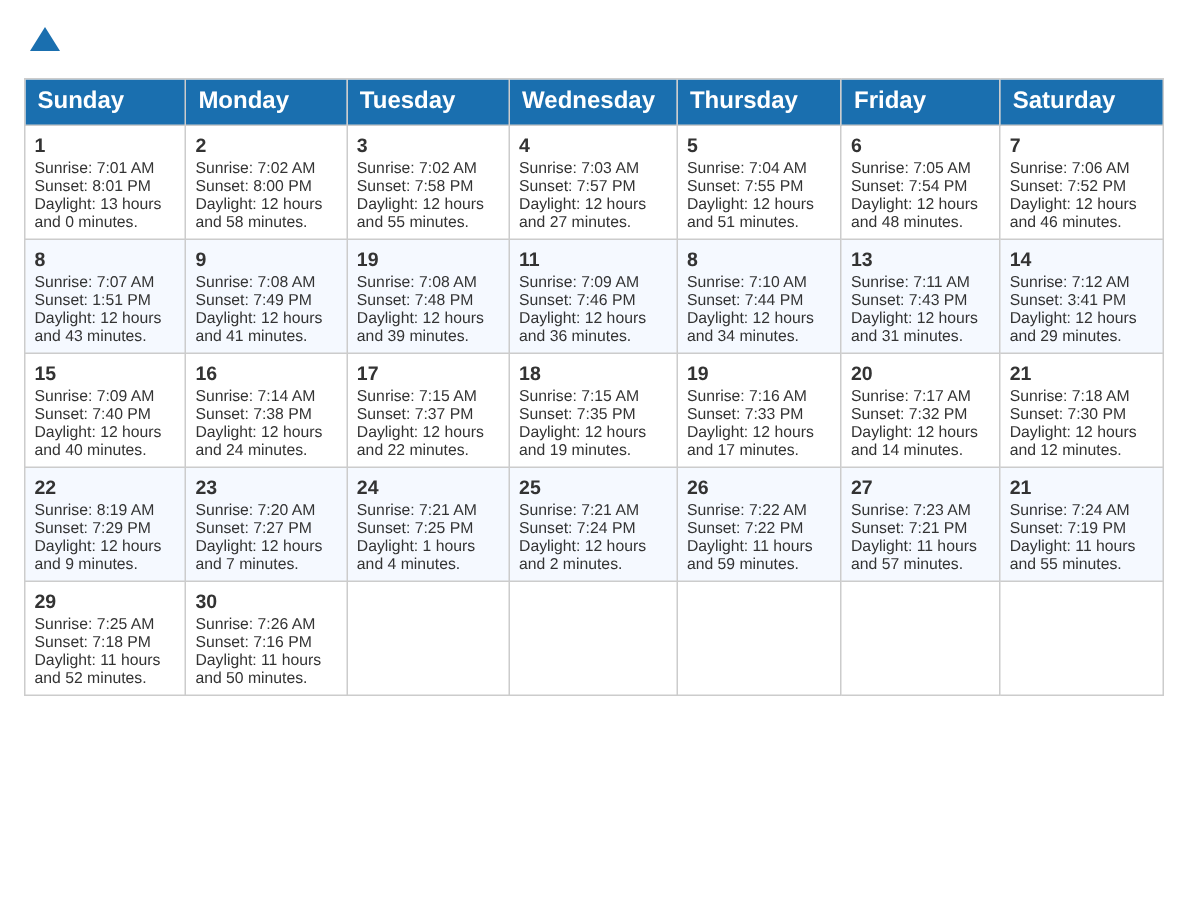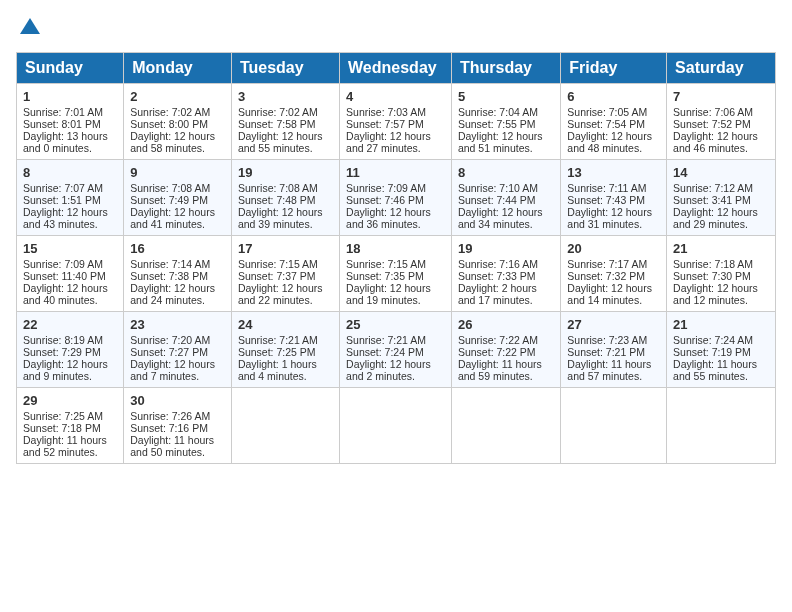--- a/index.html
+++ b/index.html
@@ -173,38 +173,38 @@
           <span>Sunset: 7:43 PM</span><br>
           <span>Daylight: 12 hours and 31 minutes.</span></td>
         <td><span class="day-num">14</span>
           <span>Sunrise: 7:12 AM</span><br>
           <span>Sunset: 3:41 PM</span><br>
           <span>Daylight: 12 hours and 29 minutes.</span></td>
       </tr>
       <tr>
         <td><span class="day-num">15</span>
           <span>Sunrise: 7:09 AM</span><br>
-          <span>Sunset: 11:40 PM</span><br>
+          <span>Sunset: 7:40 PM</span><br>
           <span>Daylight: 12 hours and 40 minutes.</span></td>
         <td><span class="day-num">16</span>
           <span>Sunrise: 7:14 AM</span><br>
           <span>Sunset: 7:38 PM</span><br>
           <span>Daylight: 12 hours and 24 minutes.</span></td>
         <td><span class="day-num">17</span>
           <span>Sunrise: 7:15 AM</span><br>
           <span>Sunset: 7:37 PM</span><br>
           <span>Daylight: 12 hours and 22 minutes.</span></td>
         <td><span class="day-num">18</span>
           <span>Sunrise: 7:15 AM</span><br>
           <span>Sunset: 7:35 PM</span><br>
           <span>Daylight: 12 hours and 19 minutes.</span></td>
         <td><span class="day-num">19</span>
           <span>Sunrise: 7:16 AM</span><br>
           <span>Sunset: 7:33 PM</span><br>
-          <span>Daylight: 2 hours and 17 minutes.</span></td>
+          <span>Daylight: 12 hours and 17 minutes.</span></td>
         <td><span class="day-num">20</span>
           <span>Sunrise: 7:17 AM</span><br>
           <span>Sunset: 7:32 PM</span><br>
           <span>Daylight: 12 hours and 14 minutes.</span></td>
         <td><span class="day-num">21</span>
           <span>Sunrise: 7:18 AM</span><br>
           <span>Sunset: 7:30 PM</span><br>
           <span>Daylight: 12 hours and 12 minutes.</span></td>
       </tr>
       <tr>

